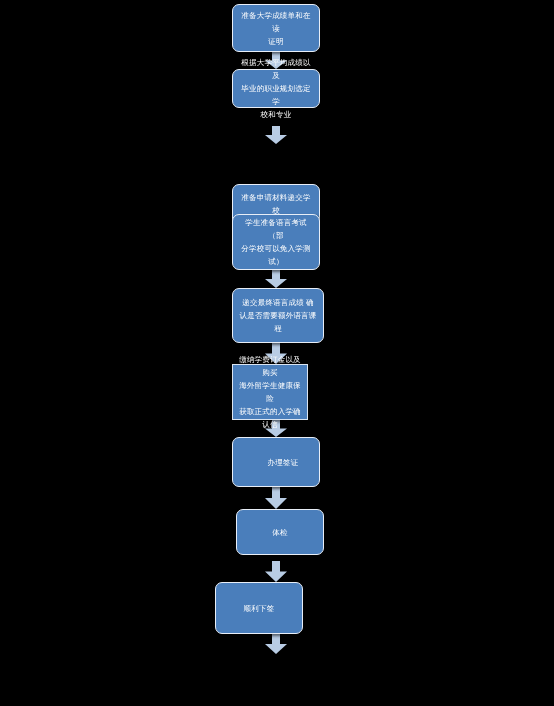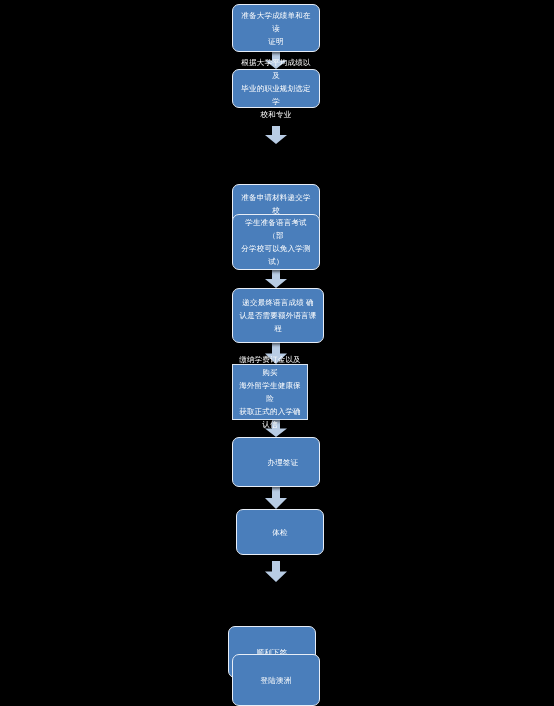--- a/index.html
+++ b/index.html
@@ -133,19 +133,16 @@
       <span class="node-label">缴纳学费订金以及购买
 海外留学生健康保险
 获取正式的入学确认信</span>
     </div>
     <div class="flow-node" style="left: 232px; top: 437px; width: 88px; height: 50px; padding-left: 20px;">
       <span class="node-label">办理签证</span>
     </div>
     <div class="flow-node" style="left: 228px; top: 509px; width: 88px; height: 46px; margin-left: 8px;">
       <span class="node-label">体检</span>
     </div>
-    <div class="flow-node" style="left: 228px; top: 582px; width: 88px; height: 52px; margin-top: 44px;">
+    <div class="flow-node" style="left: 215px; top: 582px; width: 88px; height: 52px;">
       <span class="node-label">顺利下签</span>
-    </div>
-    <div class="flow-node" style="left: 232px; top: 654px; width: 88px; height: 52px;">
-      <span class="node-label">登陆澳洲</span>
     </div>
   </div>
 
 </body></html>

